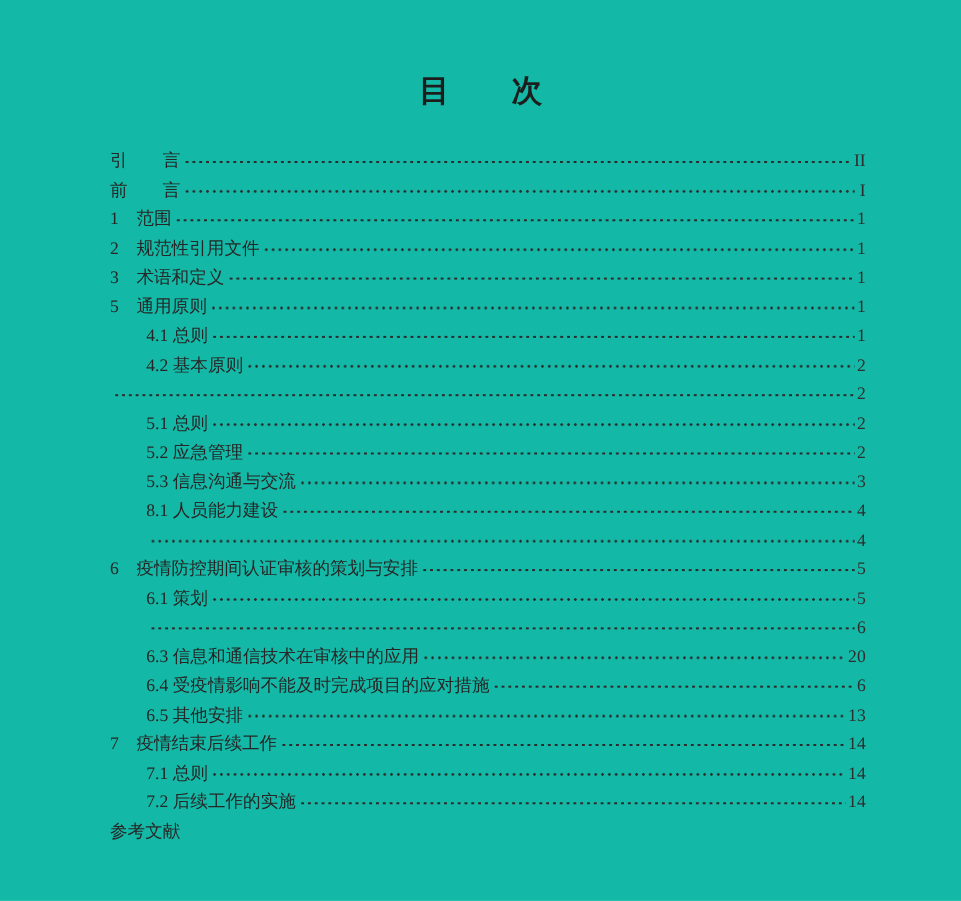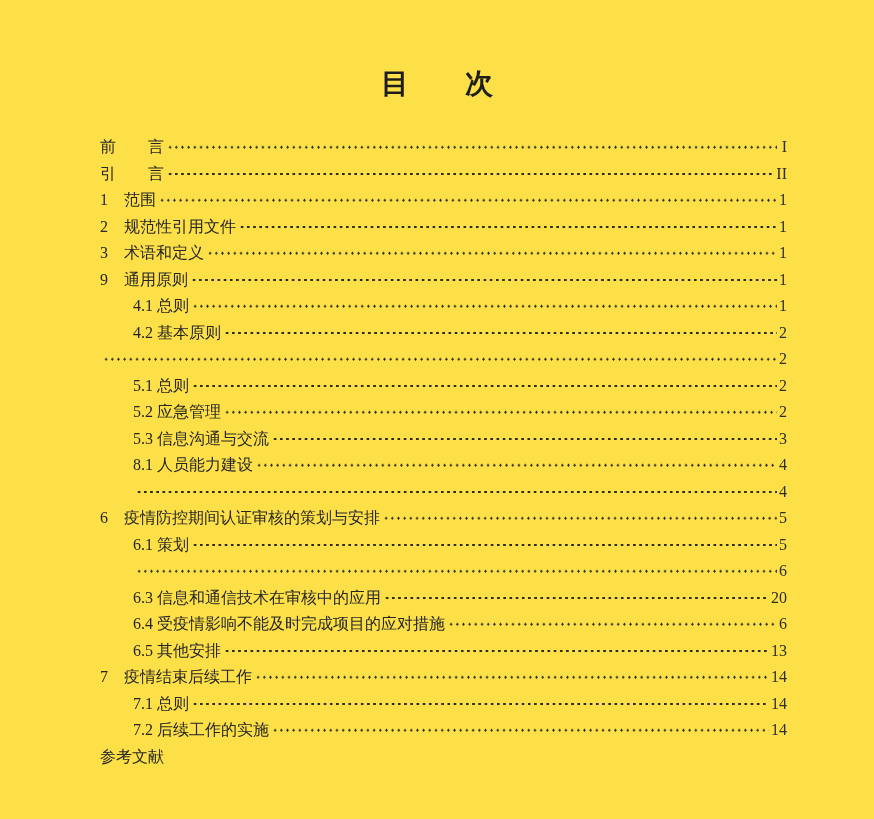--- a/index.html
+++ b/index.html
@@ -5,21 +5,21 @@
   * { margin: 0; padding: 0; box-sizing: border-box; }
   html, body {
     width: 874px; height: 819px;
     background: #ffffff;
     font-family: "Liberation Serif", "DejaVu Serif", serif;
     color: #222222;
   }
   .page {
     position: relative;
     width: 874px; height: 819px;
-    background: #fde047;
+    background: #14b8a6;
     overflow: hidden;
   }
   .doc-title {
     position: absolute;
     top: 70px; left: 0;
     width: 874px;
     text-align: center;
     font-size: 28px;
     line-height: 28px;
     font-weight: 700;
@@ -58,46 +58,46 @@
   }
 </style>
 </head>
 <body>
 
 <div class="page">
   <div class="doc-title">目　　次</div>
 
   <div class="toc">
       <div class="toc-row level-0">
+        <span class="label">引　　言</span>
+        <span class="leader"></span>
+        <span class="pagenum">II</span>
+      </div>
+      <div class="toc-row level-0">
         <span class="label">前　　言</span>
         <span class="leader"></span>
         <span class="pagenum">I</span>
-      </div>
-      <div class="toc-row level-0">
-        <span class="label">引　　言</span>
-        <span class="leader"></span>
-        <span class="pagenum">II</span>
       </div>
       <div class="toc-row level-0">
         <span class="label">1　范围</span>
         <span class="leader"></span>
         <span class="pagenum">1</span>
       </div>
       <div class="toc-row level-0">
         <span class="label">2　规范性引用文件</span>
         <span class="leader"></span>
         <span class="pagenum">1</span>
       </div>
       <div class="toc-row level-0">
         <span class="label">3　术语和定义</span>
         <span class="leader"></span>
         <span class="pagenum">1</span>
       </div>
       <div class="toc-row level-0">
-        <span class="label">9　通用原则</span>
+        <span class="label">5　通用原则</span>
         <span class="leader"></span>
         <span class="pagenum">1</span>
       </div>
       <div class="toc-row level-1">
         <span class="label">4.1 总则</span>
         <span class="leader"></span>
         <span class="pagenum">1</span>
       </div>
       <div class="toc-row level-1">
         <span class="label">4.2 基本原则</span>

